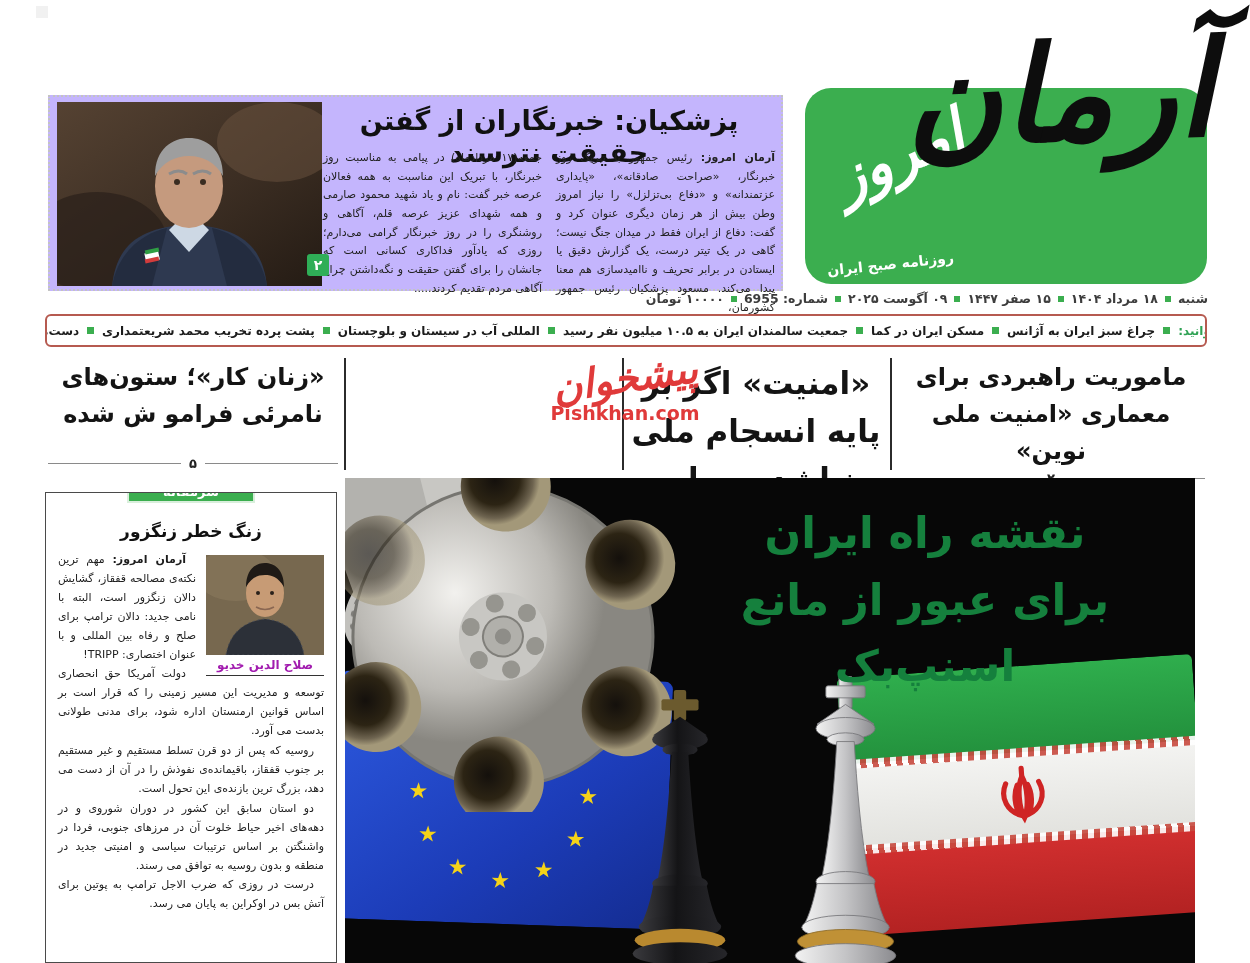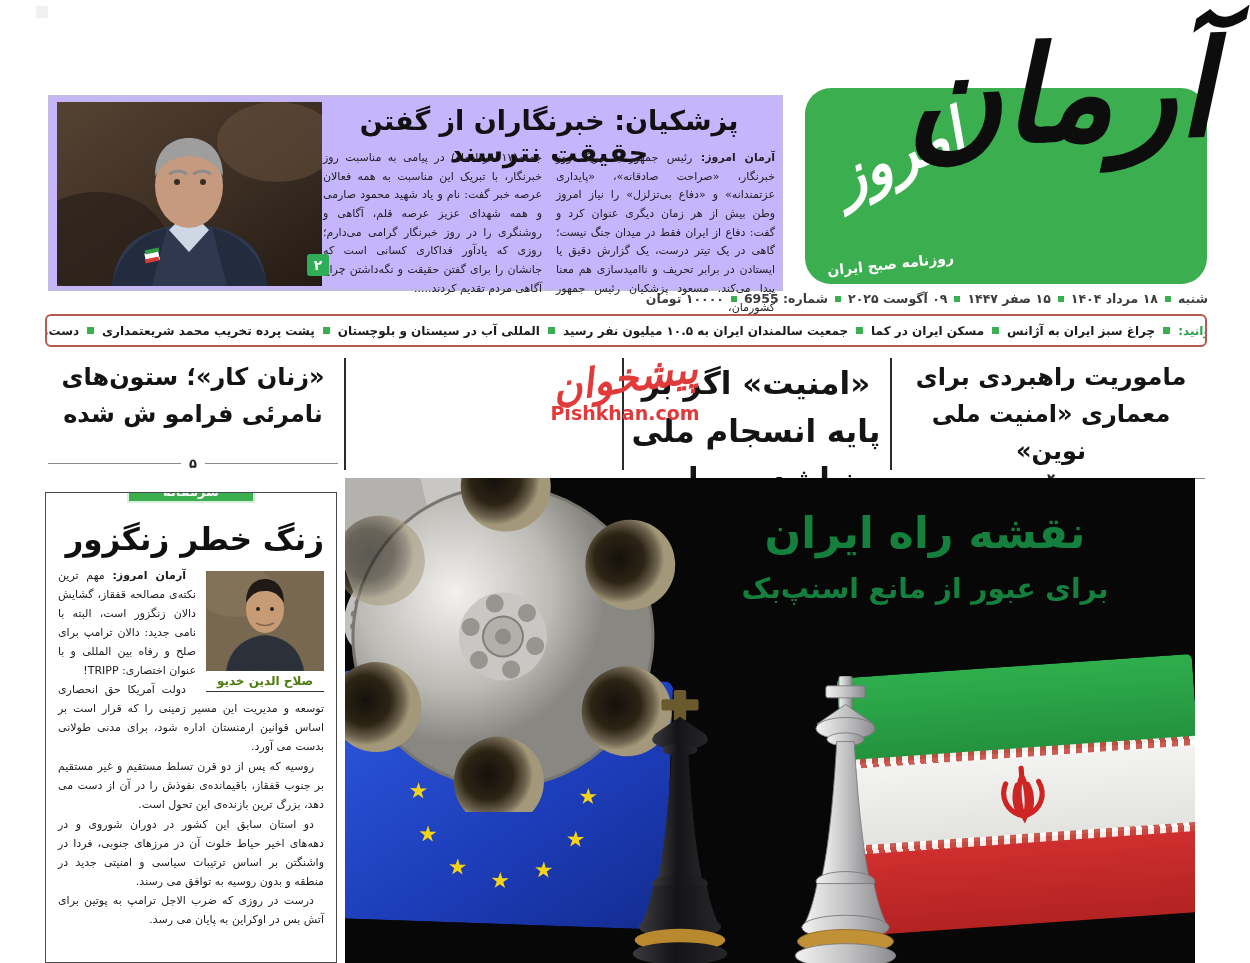--- a/index.html
+++ b/index.html
@@ -45,34 +45,34 @@
   .vdiv{position:absolute;top:6px;width:1.5px;height:112px;background:#2b2b2b}
   .watermark{left:540px;top:358px;width:170px;text-align:center;z-index:9}
   .wm-fa{font-size:40px;font-weight:bold;font-style:italic;color:#e03a3a;line-height:1;transform:rotate(-8deg)}
   .wm-en{font-size:19px;font-weight:bold;color:#e03a3a;margin-top:4px}
 
   
   .ed-box{left:45px;top:492px;width:292px;height:471px;border:1.5px solid #4a4a4a;background:#fff;
           padding:14px 12px 0 12px;overflow:hidden}
   .ed-label{position:absolute;top:-11px;left:50%;transform:translateX(-50%);background:#3bae4f;color:#fff;
             font-size:13px;font-weight:bold;padding:2px 34px;letter-spacing:1px;box-shadow:0 0 0 2px #d9efdc}
-  .ed-title{font-size:31px;font-weight:bold;color:#101010;margin:14px 0 10px}
+  .ed-title{text-align:center;font-size:17px;font-weight:bold;color:#101010;margin:14px 0 10px}
   .ed-photo{float:right;width:118px;margin:4px 0 4px 10px}
   .ed-photo .img{width:118px;height:100px;background:#6e5c45;overflow:hidden}
-  .ed-author{display:block;text-align:center;font-size:12px;font-weight:bold;color:#4d7c0f;
+  .ed-author{display:block;text-align:center;font-size:12px;font-weight:bold;color:#a21caf;
              border-bottom:1.5px solid #333;padding:3px 0}
   .ed-body p{font-size:11px;line-height:1.72;text-align:justify;color:#1d1d1d;text-indent:10px;margin-bottom:1px}
   .bold-src{font-weight:bold}
 
   
   .feature{left:345px;top:478px;width:850px;height:485px;background:#070707;overflow:hidden}
   .feat-headline{position:absolute;right:60px;top:22px;width:420px;text-align:center;color:#15803d;
                  font-weight:bold;z-index:7;line-height:1.55}
   .feat-l1{font-size:43px}
-  .feat-l2{font-size:28px}
+  .feat-l2{font-size:43px}
   .eu-flag{position:absolute;left:-8px;top:198px;width:332px;height:248px;z-index:2;transform:rotate(2deg);
            border-radius:8px;overflow:hidden}
   .iran-flag{position:absolute;left:500px;top:188px;width:356px;height:258px;z-index:3;transform:rotate(-4deg);
              border-radius:6px;overflow:hidden}
   .band{width:100%;height:33.4%}
   .band.g{background:linear-gradient(180deg,#2fae4d,#23913d)}
   .band.w{background:linear-gradient(180deg,#f4f4f2,#e2e2de)}
   .band.r{background:linear-gradient(180deg,#d12f2f,#b32222)}
   .takbir{position:absolute;left:0;width:100%;height:9px;z-index:4;opacity:.9;
           background:repeating-linear-gradient(90deg,#fff 0 6px,#c84a3f 6px 12px)}

